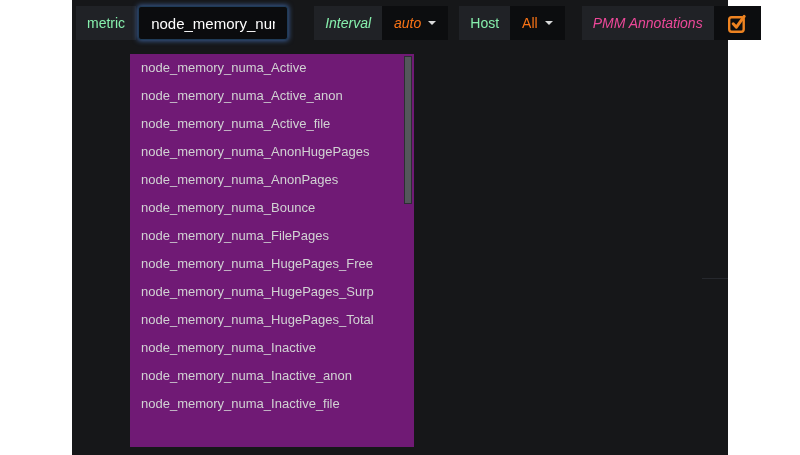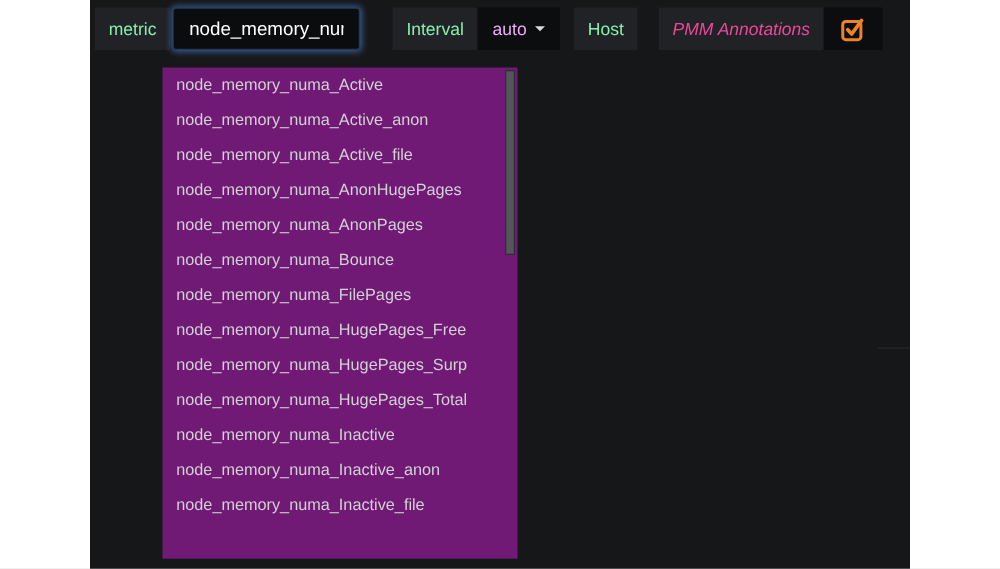--- a/index.html
+++ b/index.html
@@ -24,35 +24,35 @@
   }
   .gf-label.light { color:#ec4899;font-style:italic; }
   .metric-input {
     width:150px; background:#0b0c0e; border:1px solid #1f3b57;
     border-radius:3px; outline:none; color:#ffffff;
     font-family:"Liberation Sans", sans-serif; font-size:15px;
     padding:0 12px; margin-left:2px;
     box-shadow:0 0 5px 1px rgba(87,148,242,0.55);
   }
   .gf-select {
-    background:#0c0d0f; color:#f0abfc; font-size:14px;
+    background:#0c0d0f; color:#f97316; font-size:14px;
     display:flex; align-items:center; padding:0 12px;
     cursor:pointer; white-space:nowrap;
   }
   .caret {
     display:inline-block; width:0; height:0; margin-left:7px;
     border-left:4px solid transparent; border-right:4px solid transparent;
     border-top:4px solid #d8d9da;
   }
   .checkbox-box {
     background:#0c0d0f; display:flex; align-items:center; justify-content:center;
     width:47px; cursor:pointer;
   }
   .m-metric   { margin-right:26px; }
-  .m-interval { margin-right:11px; }
+  .m-interval { margin-right:11px;font-style:italic; }
   .m-host     { margin-right:17px; }
 
   
   .dropdown {
     position:absolute; left:58px; top:54px; width:284px; height:393px;
     background:#701a75; overflow:hidden;
   }
   .dropdown-list { list-style:none; }
   .dropdown-item {
     height:28px; line-height:28px; padding-left:11px;
@@ -87,20 +87,24 @@
     <div class="gf-group m-interval">
       <span class="gf-label">Interval</span>
       <div class="gf-select">
         <span>auto</span>
         <span class="caret"></span>
       </div>
     </div>
 
     <div class="gf-group m-host">
       <span class="gf-label">Host</span>
+      <div class="gf-select">
+        <span>All</span>
+        <span class="caret"></span>
+      </div>
     </div>
 
     <div class="gf-group">
       <span class="gf-label light">PMM Annotations</span>
       <div class="checkbox-box">
         <svg width="21" height="21" viewBox="0 0 21 21">
           <rect x="2.2" y="4.2" width="14.5" height="14.5" rx="2.4" fill="none" stroke="#ee8321" stroke-width="2.4"></rect>
           <path d="M6.2 10.8 L9.4 14.2 L17.2 3.4" fill="none" stroke="#ee8321" stroke-width="3" stroke-linecap="round" stroke-linejoin="round"></path>
         </svg>
       </div>

